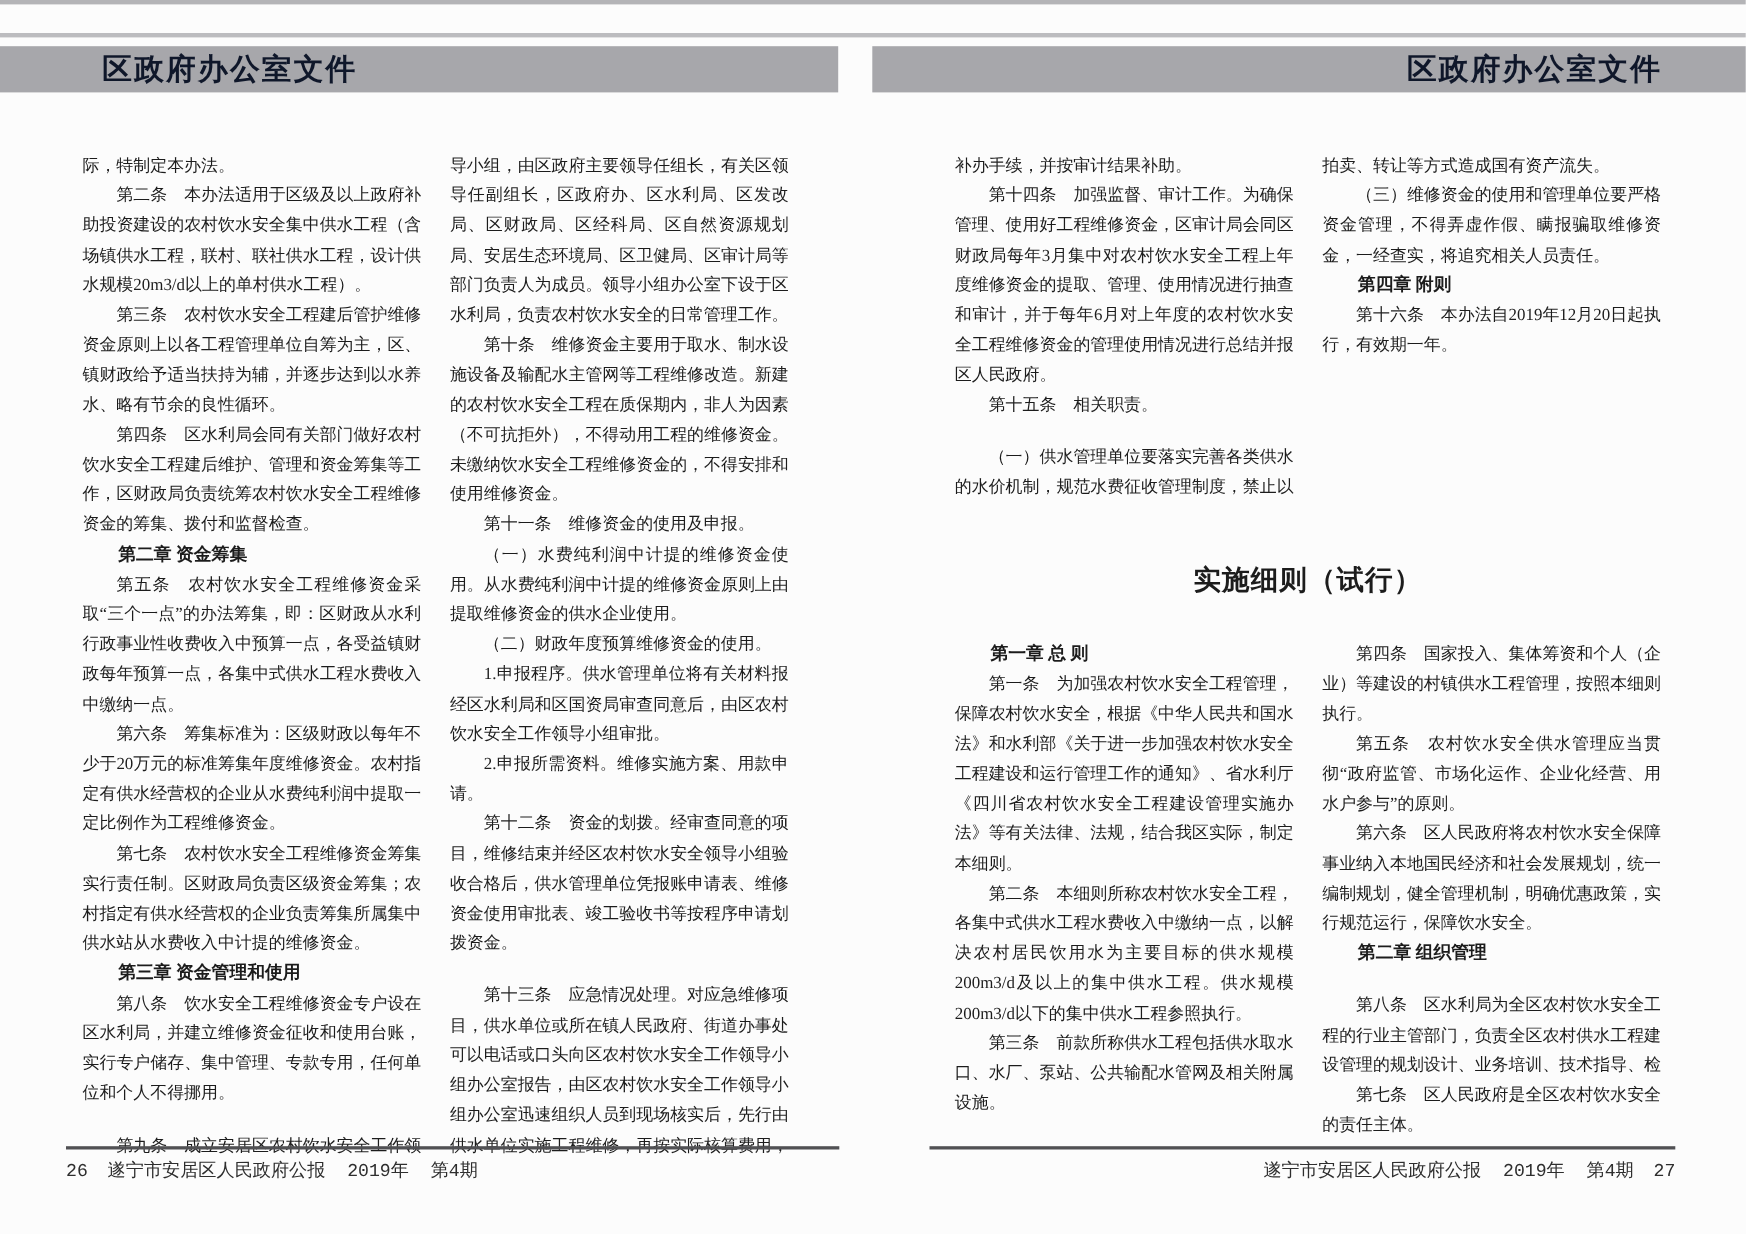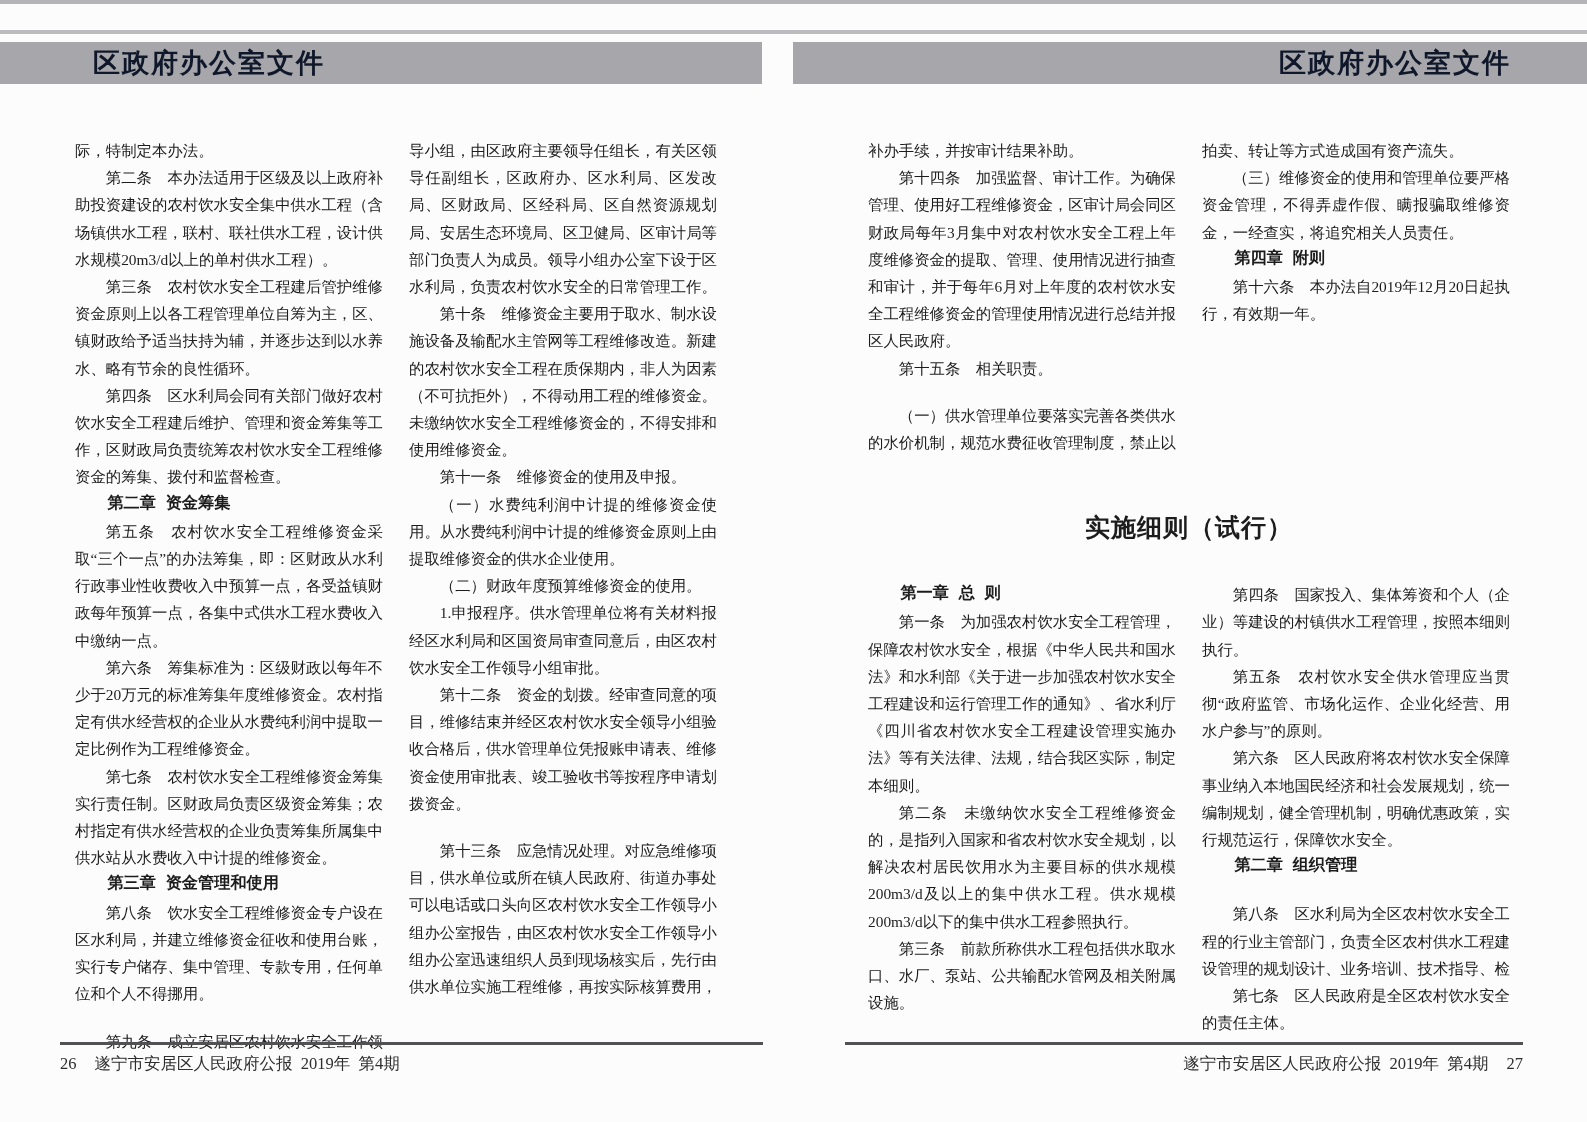--- a/index.html
+++ b/index.html
@@ -19,32 +19,32 @@
   }
   .page{position:absolute;top:137px;width:642px;}
   #page-left{left:75px;}
   #page-right{left:868px;}
   .cols{display:flex;gap:26px;}
   .col{width:308px;font-size:15.4px;line-height:27.2px;text-align:justify;}
   .blk{margin:0;}
   .blk.para{text-indent:2em;}
   .blk.cont{text-indent:0;}
   .blk.chapter{
-    text-indent:2em;font-family:Liberation Mono, monospace;
+    text-indent:2em;font-family:Liberation Serif, serif;
     font-weight:bold;font-size:16.2px;
   }
   .blk.open{text-align-last:justify;margin-top:20px;}
   .doc-title{
     text-align:center;font-family:"Liberation Sans","DejaVu Sans",sans-serif;
     font-weight:bold;font-size:25px;line-height:39px;letter-spacing:1px;
     margin:52px 0 34px 0;
   }
   .footer{
     position:absolute;top:1042px;border-top:3px solid #515154;padding-top:8px;
-    font-family:Liberation Serif, serif;font-size:16.5px;color:#2e2e2e;
+    font-family:Liberation Mono, monospace;font-size:16.5px;color:#2e2e2e;
     display:flex;align-items:baseline;box-sizing:border-box;
   }
   #footer-left{left:60px;width:703px;justify-content:flex-start;gap:18px;}
   #footer-right{left:845px;width:678px;justify-content:flex-end;gap:18px;}
   .footer .pub{white-space:pre;}
 </style>
 </head>
 <body>
 
 <div class="top-strip"></div>
@@ -72,20 +72,21 @@
         <div class="blk para">第八条　饮水安全工程维修资金专户设在区水利局，并建立维修资金征收和使用台账，实行专户储存、集中管理、专款专用，任何单位和个人不得挪用。</div>
         <div class="blk para open">第九条　成立安居区农村饮水安全工作领</div>
       </div>
     <div class="col">
         <div class="blk cont">导小组，由区政府主要领导任组长，有关区领导任副组长，区政府办、区水利局、区发改局、区财政局、区经科局、区自然资源规划局、安居生态环境局、区卫健局、区审计局等部门负责人为成员。领导小组办公室下设于区水利局，负责农村饮水安全的日常管理工作。</div>
         <div class="blk para">第十条　维修资金主要用于取水、制水设施设备及输配水主管网等工程维修改造。新建的农村饮水安全工程在质保期内，非人为因素（不可抗拒外），不得动用工程的维修资金。未缴纳饮水安全工程维修资金的，不得安排和使用维修资金。</div>
         <div class="blk para">第十一条　维修资金的使用及申报。</div>
         <div class="blk para">（一）水费纯利润中计提的维修资金使用。从水费纯利润中计提的维修资金原则上由提取维修资金的供水企业使用。</div>
         <div class="blk para">（二）财政年度预算维修资金的使用。</div>
         <div class="blk para">1.申报程序。供水管理单位将有关材料报经区水利局和区国资局审查同意后，由区农村饮水安全工作领导小组审批。</div>
+        <div class="blk para">2.申报所需资料。维修实施方案、用款申请。</div>
         <div class="blk para">第十二条　资金的划拨。经审查同意的项目，维修结束并经区农村饮水安全领导小组验收合格后，供水管理单位凭报账申请表、维修资金使用审批表、竣工验收书等按程序申请划拨资金。</div>
         <div class="blk para open">第十三条　应急情况处理。对应急维修项目，供水单位或所在镇人民政府、街道办事处可以电话或口头向区农村饮水安全工作领导小组办公室报告，由区农村饮水安全工作领导小组办公室迅速组织人员到现场核实后，先行由供水单位实施工程维修，再按实际核算费用，</div>
       </div>
   </div>
 </div>
 
 <div class="page" id="page-right">
   <div class="cols">
     <div class="col">
         <div class="blk cont">补办手续，并按审计结果补助。</div>
@@ -100,21 +101,21 @@
         <div class="blk para">第十六条　本办法自2019年12月20日起执行，有效期一年。</div>
       </div>
   </div>
   <div class="doc-title">
     <div>实施细则（试行）</div>
   </div>
   <div class="cols">
     <div class="col">
         <div class="blk chapter">第一章 总 则</div>
         <div class="blk para">第一条　为加强农村饮水安全工程管理，保障农村饮水安全，根据《中华人民共和国水法》和水利部《关于进一步加强农村饮水安全工程建设和运行管理工作的通知》、省水利厅《四川省农村饮水安全工程建设管理实施办法》等有关法律、法规，结合我区实际，制定本细则。</div>
-        <div class="blk para">第二条　未缴纳饮水安全工程维修资金的，是指列入国家和省农村饮水安全规划，以解决农村居民饮用水为主要目标的供水规模200m3/d及以上的集中供水工程。供水规模200m3/d以下的集中供水工程参照执行。</div>
+        <div class="blk para">第二条　本细则所称农村饮水安全工程，各集中式供水工程水费收入中缴纳一点，以解决农村居民饮用水为主要目标的供水规模200m3/d及以上的集中供水工程。供水规模200m3/d以下的集中供水工程参照执行。</div>
         <div class="blk para">第三条　前款所称供水工程包括供水取水口、水厂、泵站、公共输配水管网及相关附属设施。</div>
       </div>
     <div class="col">
         <div class="blk para">第四条　国家投入、集体筹资和个人（企业）等建设的村镇供水工程管理，按照本细则执行。</div>
         <div class="blk para">第五条　农村饮水安全供水管理应当贯彻“政府监管、市场化运作、企业化经营、用水户参与”的原则。</div>
         <div class="blk para">第六条　区人民政府将农村饮水安全保障事业纳入本地国民经济和社会发展规划，统一编制规划，健全管理机制，明确优惠政策，实行规范运行，保障饮水安全。</div>
         <div class="blk chapter">第二章 组织管理</div>
         <div class="blk para open">第八条　区水利局为全区农村饮水安全工程的行业主管部门，负责全区农村供水工程建设管理的规划设计、业务培训、技术指导、检</div>
         <div class="blk para">第七条　区人民政府是全区农村饮水安全的责任主体。</div>
       </div>

